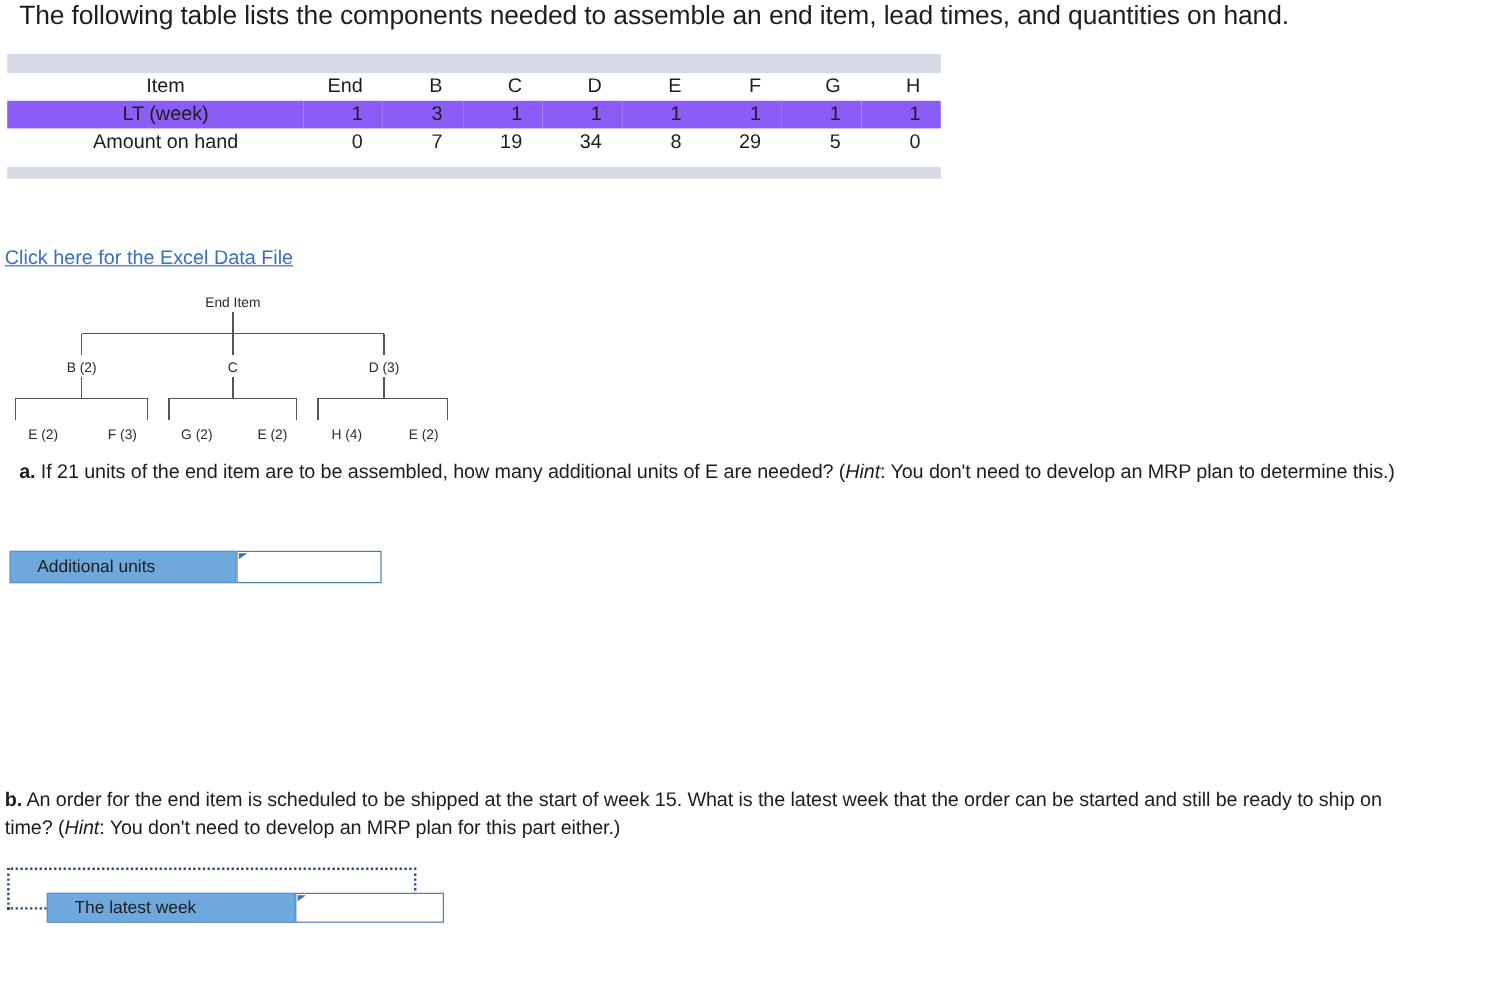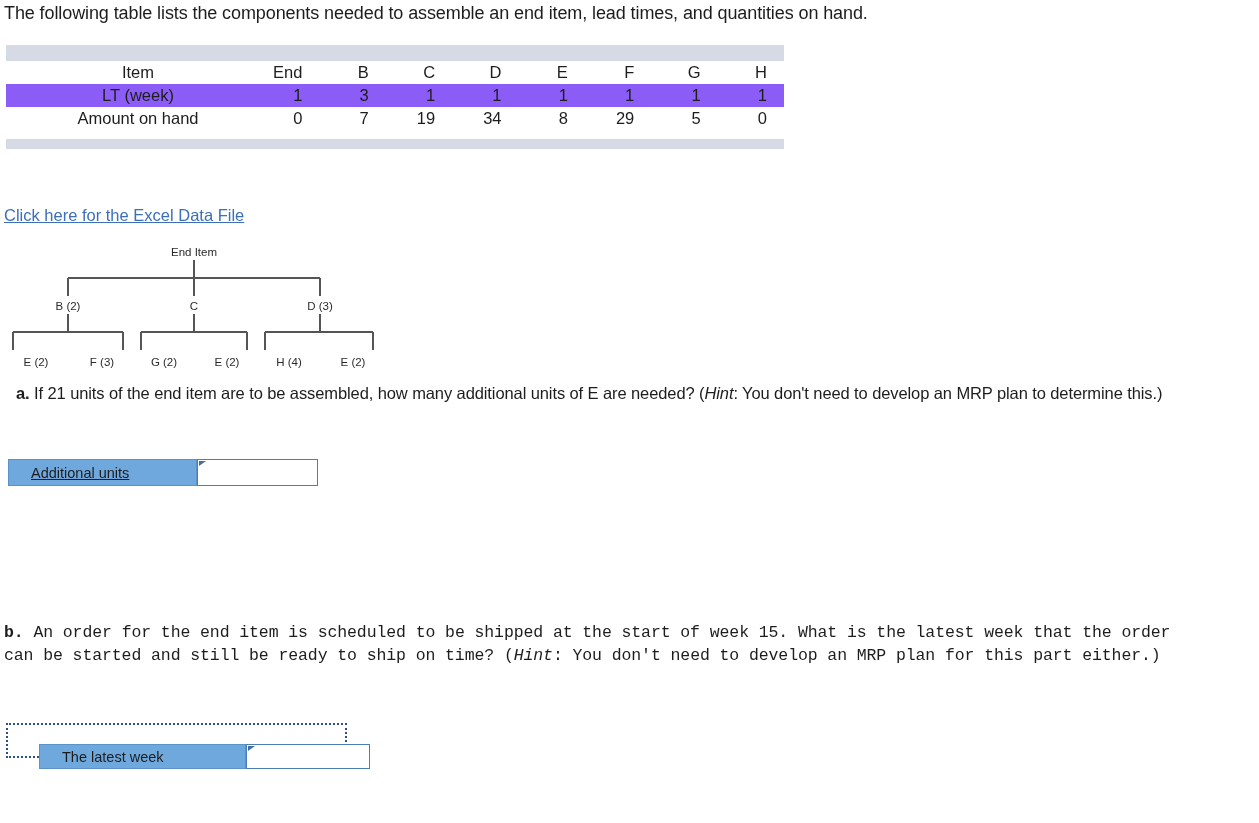--- a/index.html
+++ b/index.html
@@ -13,24 +13,24 @@
     height: 823px;
     position: relative;
     font-family: "Liberation Sans", sans-serif;
     color: #1a1a1a;
     overflow: hidden;
   }
 
   
   .intro {
     position: absolute;
-    left: 4px;
+    left: 16px;
     top: 2px;
     width: 1240px;
-    font-size: 18px;
+    font-size: 22px;
     line-height: 22px;
     color: #1d1d1d;
     letter-spacing: -0.1px;
   }
 
   
   .table-wrap {
     position: absolute;
     left: 6px;
     top: 45px;
@@ -109,21 +109,21 @@
   .question {
     position: absolute;
     font-size: 16.5px;
     line-height: 22.5px;
     color: #1d1d1d;
     letter-spacing: -0.1px;
   }
   .question b { font-weight: bold; }
   .question i { font-style: italic; }
   #q-a { left: 4px; top: 382px; width: 1200px; margin-left: 12px; }
-  #q-b { left: 4px; top: 622px; width: 1180px; font-family: Liberation Mono, monospace; }
+  #q-b { left: 4px; top: 656px; width: 1180px; }
 
   
   .answer-widget {
     position: absolute;
     display: flex;
     align-items: stretch;
     box-sizing: content-box;
   }
   .answer-widget .lbl-cell {
     background: #6fa8dc;
@@ -164,21 +164,21 @@
     border-bottom: 5px solid transparent;
     border-right: 7px solid transparent;
   }
 
   #widget-a {
     left: 8px;
     top: 459px;
     width: 310px;
     height: 27px;
   }
-  #widget-a .lbl-cell { width: 196px; text-decoration: underline; }
+  #widget-a .lbl-cell { width: 196px; }
   #widget-a .inp-cell { width: 126px; }
 
   #widget-b-outer {
     position: absolute;
     left: 6px;
     top: 723px;
     width: 341px;
     height: 35px;
     border: 2px dotted #2d4f87;
     box-sizing: border-box;

